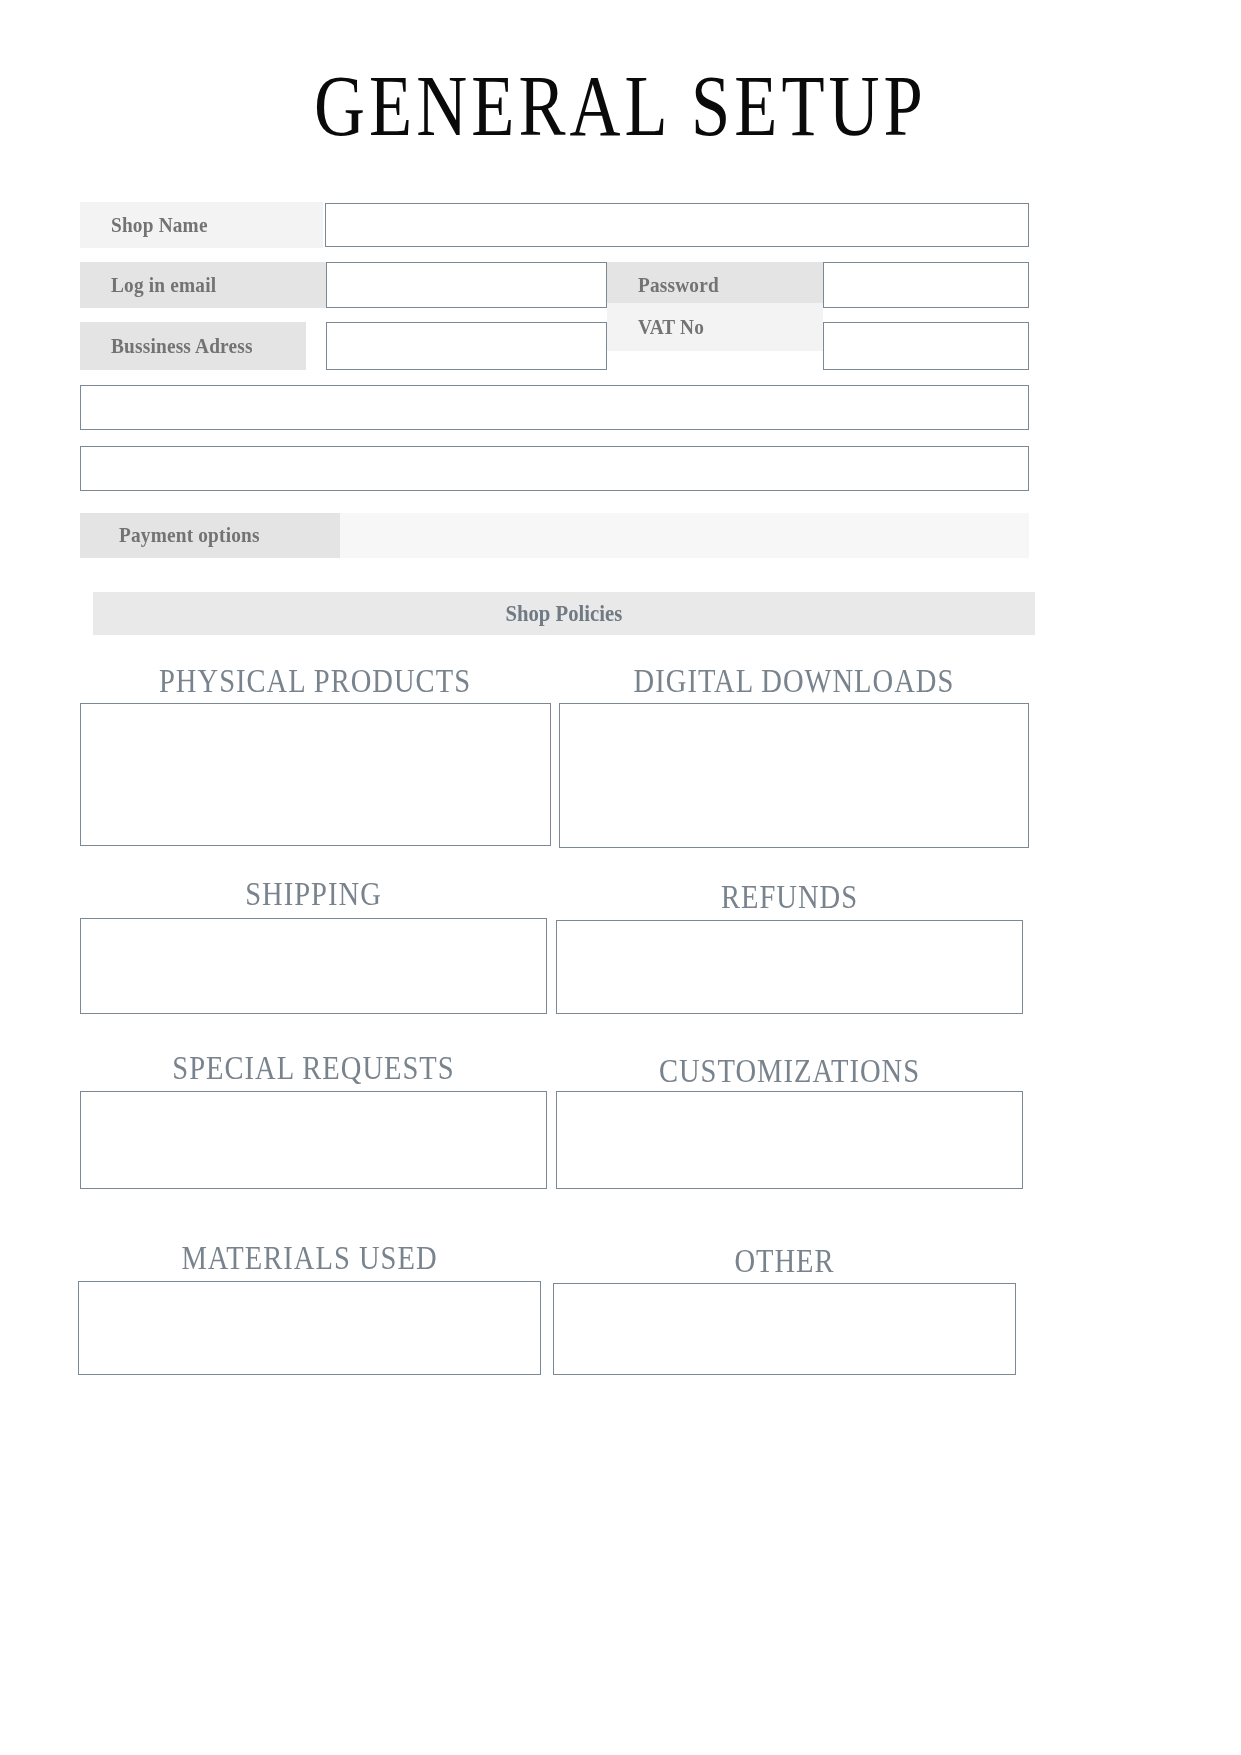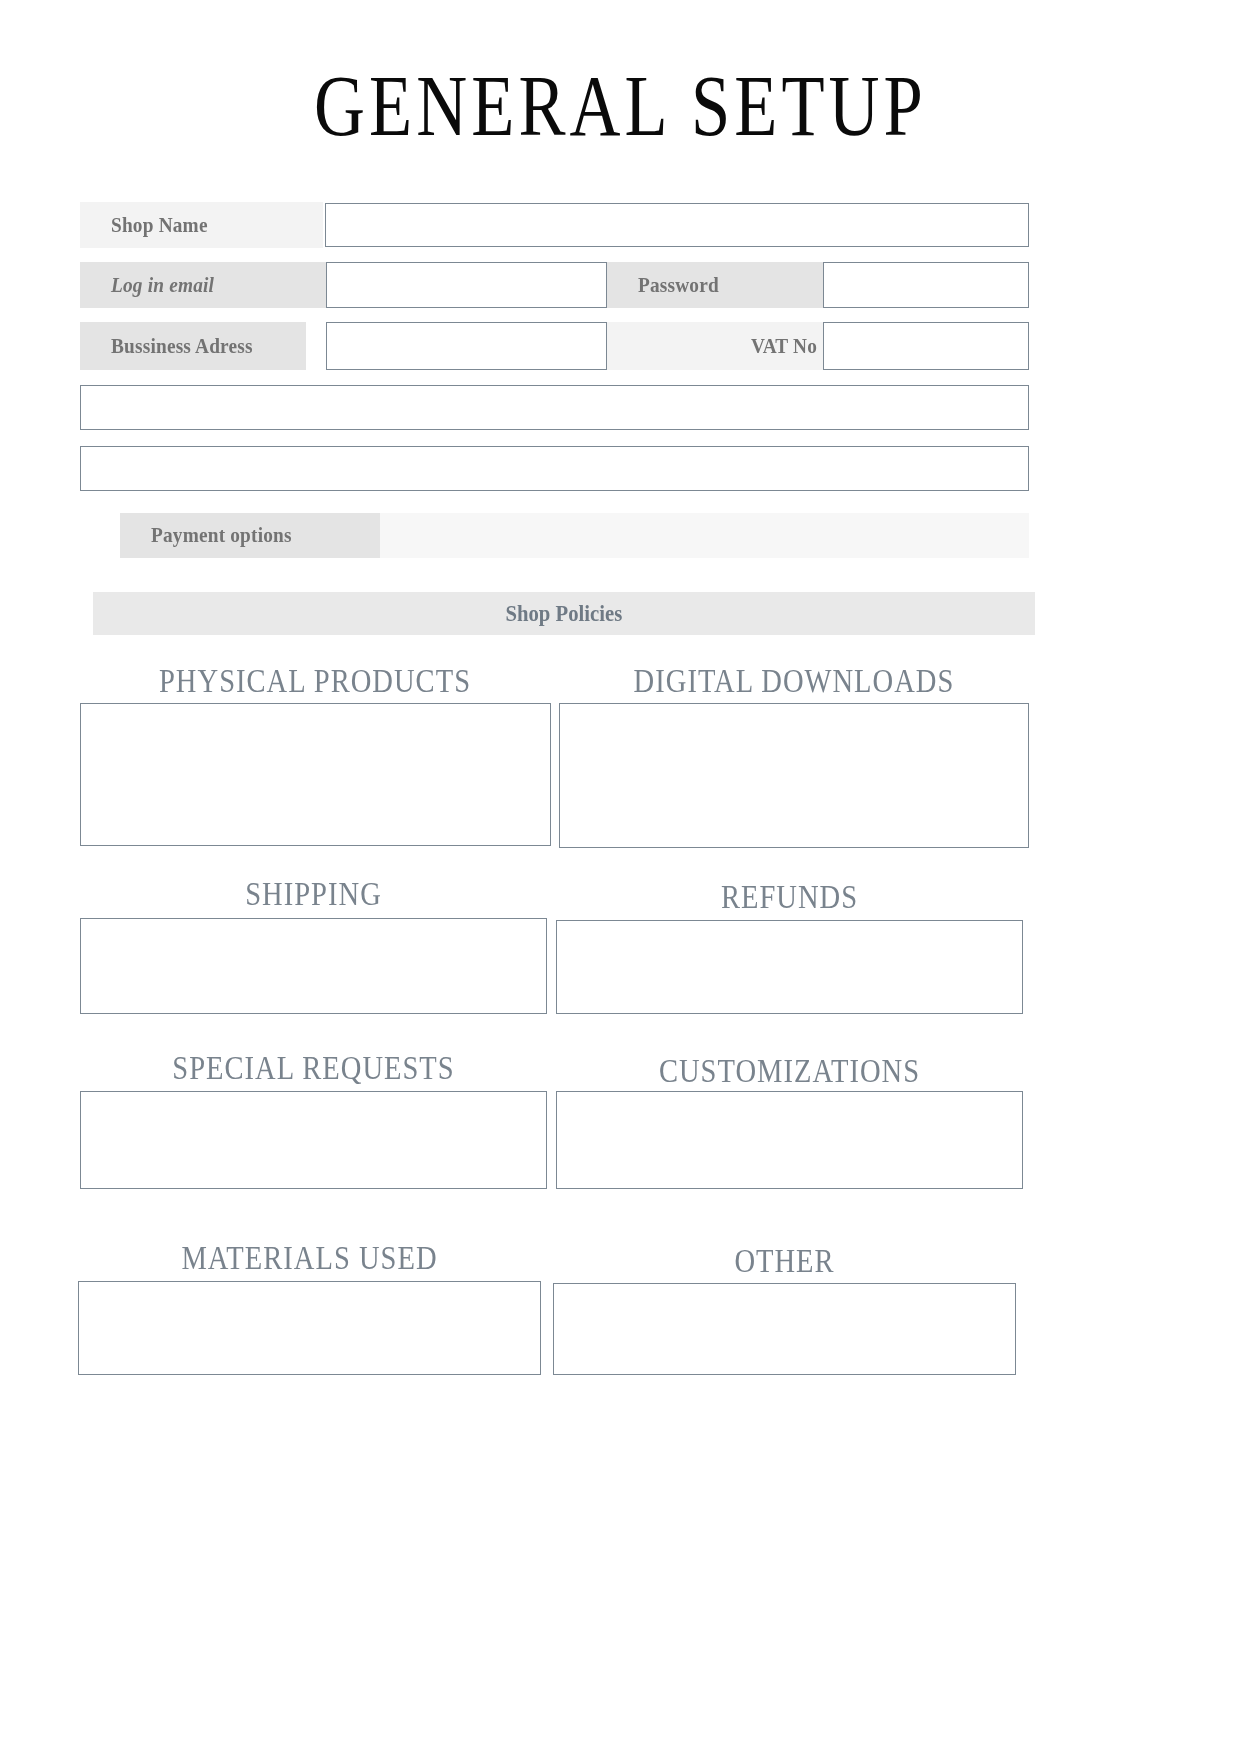--- a/index.html
+++ b/index.html
@@ -117,46 +117,46 @@
 
 <div class="page">
 
   <div class="title">GENERAL SETUP</div>
 
   <div class="label-cell label-light" style="left:80px; top:202px; width:243px; height:46px; padding-left:31px;">
     <span>Shop Name</span>
   </div>
   <div class="field-box" style="left:325px; top:203px; width:704px; height:44px;"></div>
 
-  <div class="label-cell label-dark" style="left:80px; top:262px; width:246px; height:46px; padding-left:31px;font-style:italic;">
+  <div class="label-cell label-dark" style="left:80px; top:262px; width:246px; height:46px; padding-left:31px;">
     <span>Log in email</span>
   </div>
   <div class="field-box" style="left:326px; top:262px; width:281px; height:46px;"></div>
 
   <div class="label-cell label-dark" style="left:607px; top:262px; width:250px; height:46px; padding-left:31px;">
     <span>Password</span>
   </div>
   <div class="field-box" style="left:823px; top:262px; width:206px; height:46px;"></div>
 
   <div class="label-cell label-dark" style="left:80px; top:322px; width:226px; height:48px; padding-left:31px;">
     <span>Bussiness Adress</span>
   </div>
   <div class="field-box" style="left:326px; top:322px; width:281px; height:48px;"></div>
 
-  <div class="label-cell label-light" style="left:607px; top:322px; width:216px; height:48px; padding-left:31px;justify-content:flex-end;">
+  <div class="label-cell label-light" style="left:607px; top:303px; width:216px; height:48px; padding-left:31px;">
     <span>VAT No</span>
   </div>
   <div class="field-box" style="left:823px; top:322px; width:206px; height:48px;"></div>
 
   <div class="field-box" style="left:80px; top:385px; width:949px; height:45px;"></div>
 
   <div class="field-box" style="left:80px; top:446px; width:949px; height:45px;"></div>
 
   <div class="filler-bar" style="left:340px; top:513px; width:689px; height:45px;"></div>
-  <div class="label-cell label-dark" style="left:80px; top:513px; width:260px; height:45px; padding-left:31px;margin-left:40px;">
+  <div class="label-cell label-dark" style="left:80px; top:513px; width:260px; height:45px; padding-left:39px;">
     <span>Payment options</span>
   </div>
 
   <div class="banner" style="left:93px; top:592px; width:942px; height:43px;">
     <span>Shop Policies</span>
   </div>
 
   <div class="policy-head" style="left:80px; top:661px; width:470px;">PHYSICAL PRODUCTS</div>
   <div class="policy-box" style="left:80px; top:703px; width:471px; height:143px;"></div>
 

